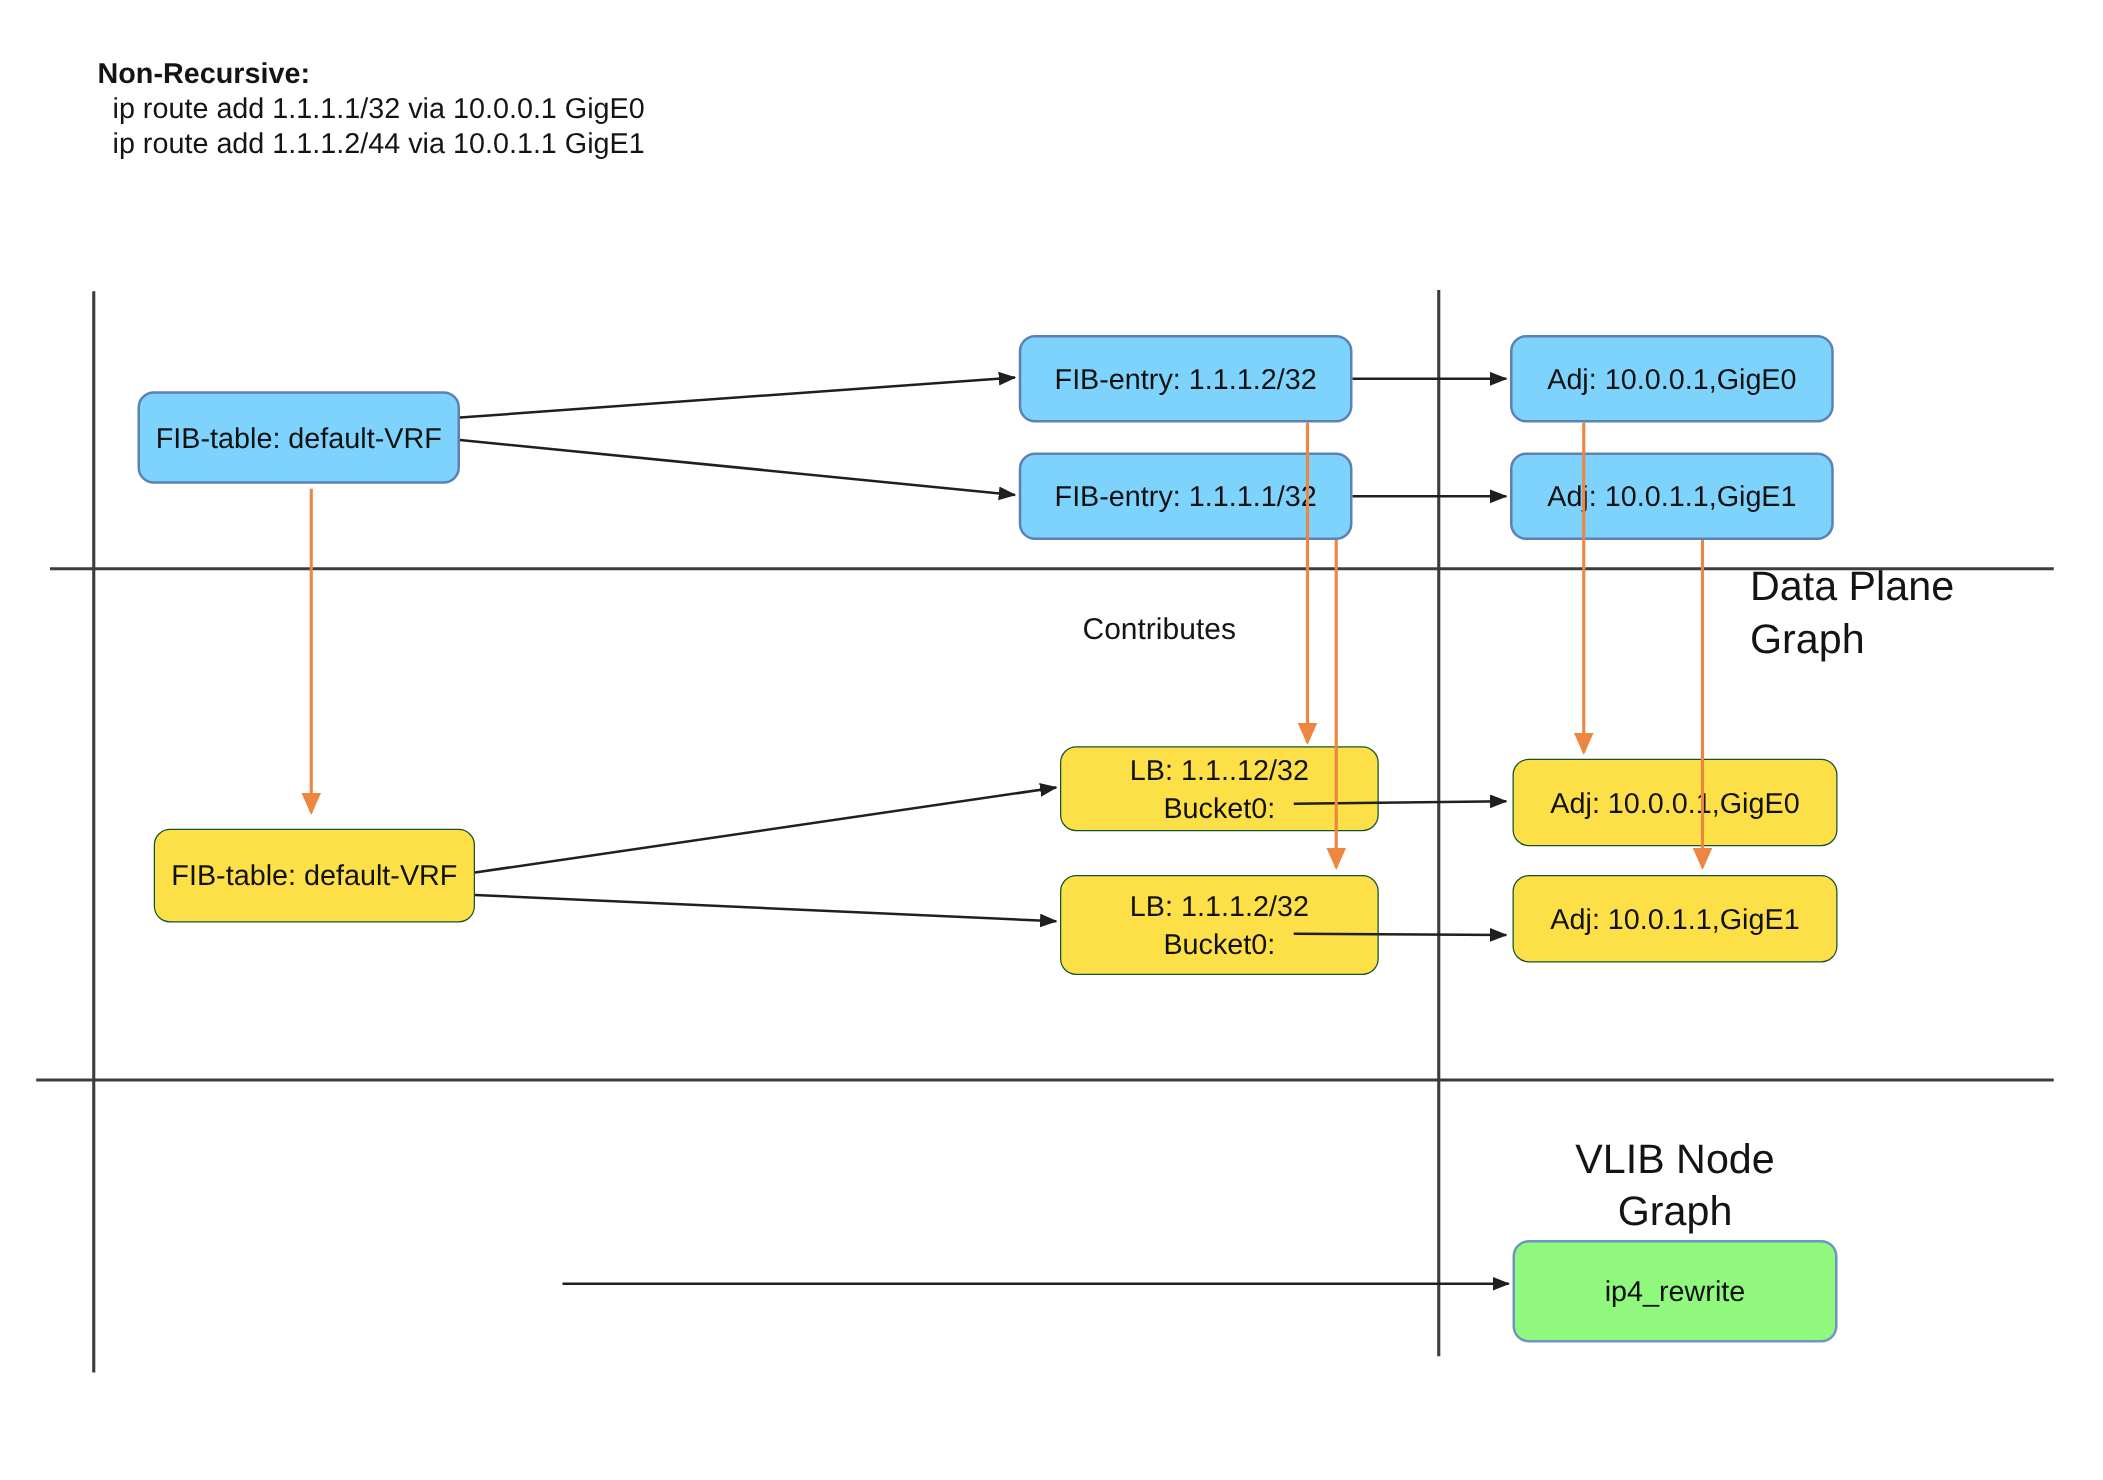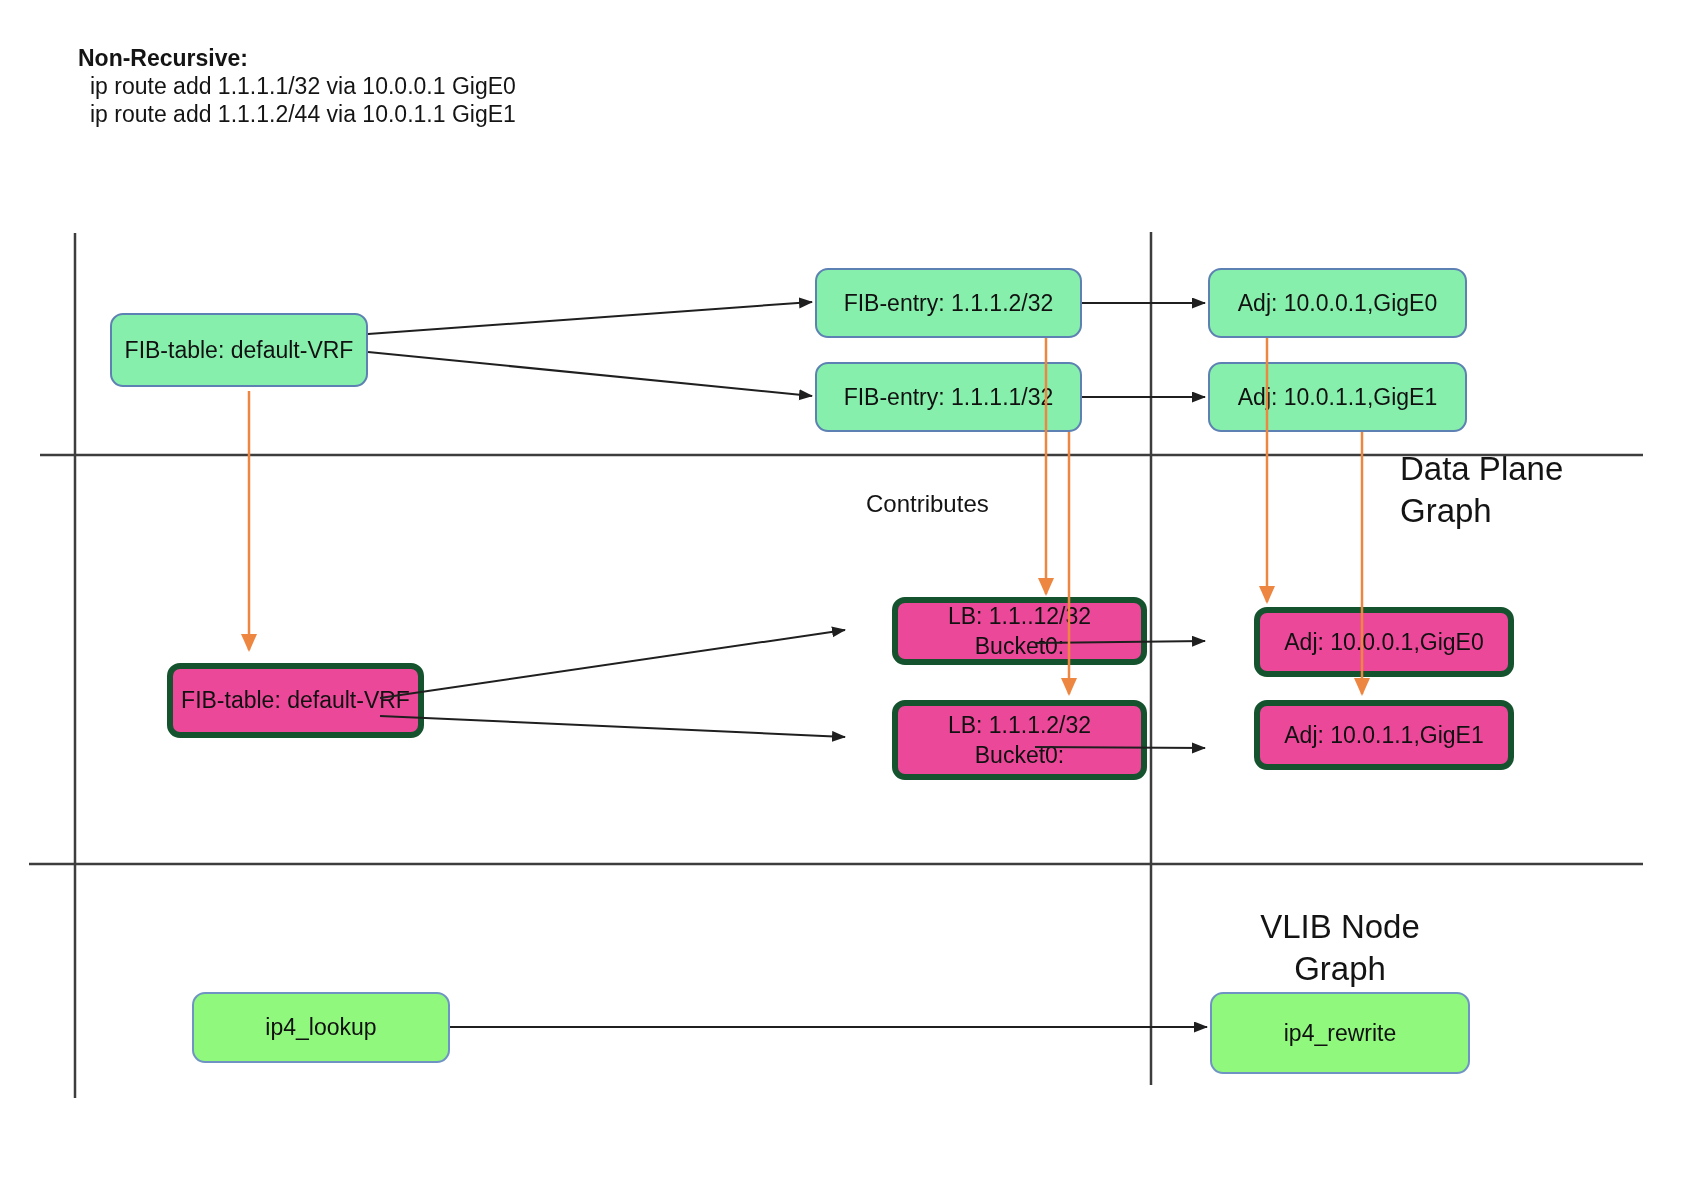--- a/index.html
+++ b/index.html
@@ -17,22 +17,22 @@
     position:absolute;
     box-sizing:border-box;
     border-radius:13px;
     display:flex;flex-direction:column;
     align-items:center;justify-content:center;
     font-size:23px;line-height:29px;
     color:#111111;
     text-align:center;
     z-index:2;
   }
-  .node.blue  {background:#86efac;border:2px solid #5d81b3;}
-  .node.orange{background:#ec4899;border:6px solid #14532d;margin-left:44px;}
+  .node.blue  {background:#7dd3fc;border:2px solid #5d81b3;}
+  .node.orange{background:#fde047;border:1px solid #14532d;}
   .node.green {background:#90f87d;border:2px solid #6f94c4;}
   
   .annot{font-size:23px;line-height:28px;white-space:nowrap;}
   .title-big{font-size:34px;line-height:40px;font-weight:400;white-space:nowrap;}
   .title-sub{font-size:21px;line-height:24px;white-space:nowrap;}
   .title-med{font-size:33px;line-height:42px;white-space:nowrap;}
   .contributes{font-size:24px;white-space:nowrap;}
   
   #wires{position:absolute;left:0;top:0;z-index:5;pointer-events:none;}
 </style>
@@ -87,23 +87,20 @@
     <span>LB: 1.1.1.2/32</span>
     <span>Bucket0:</span>
   </div>
   <div class="node orange" style="left:1210px;top:607px;width:260px;height:70px;">
     <span>Adj: 10.0.0.1,GigE0</span>
   </div>
   <div class="node orange" style="left:1210px;top:700px;width:260px;height:70px;">
     <span>Adj: 10.0.1.1,GigE1</span>
   </div>
 
-  <div class="node green" style="left:192px;top:992px;width:258px;height:71px;">
-    <span>ip4_lookup</span>
-  </div>
   <div class="node green" style="left:1210px;top:992px;width:260px;height:82px;">
     <span>ip4_rewrite</span>
   </div>
 
   <svg id="wires" width="1682" height="1184" viewBox="0 0 1682 1184">
     <defs>
       <marker id="ah-black" markerUnits="userSpaceOnUse" markerWidth="15" markerHeight="12" refX="13" refY="5.5" orient="auto">
         <path d="M0,0 L14,5.5 L0,11 Z" fill="#1f1f1f"></path>
       </marker>
       <marker id="ah-orange" markerUnits="userSpaceOnUse" markerWidth="20" markerHeight="18" refX="16" refY="8" orient="auto">

